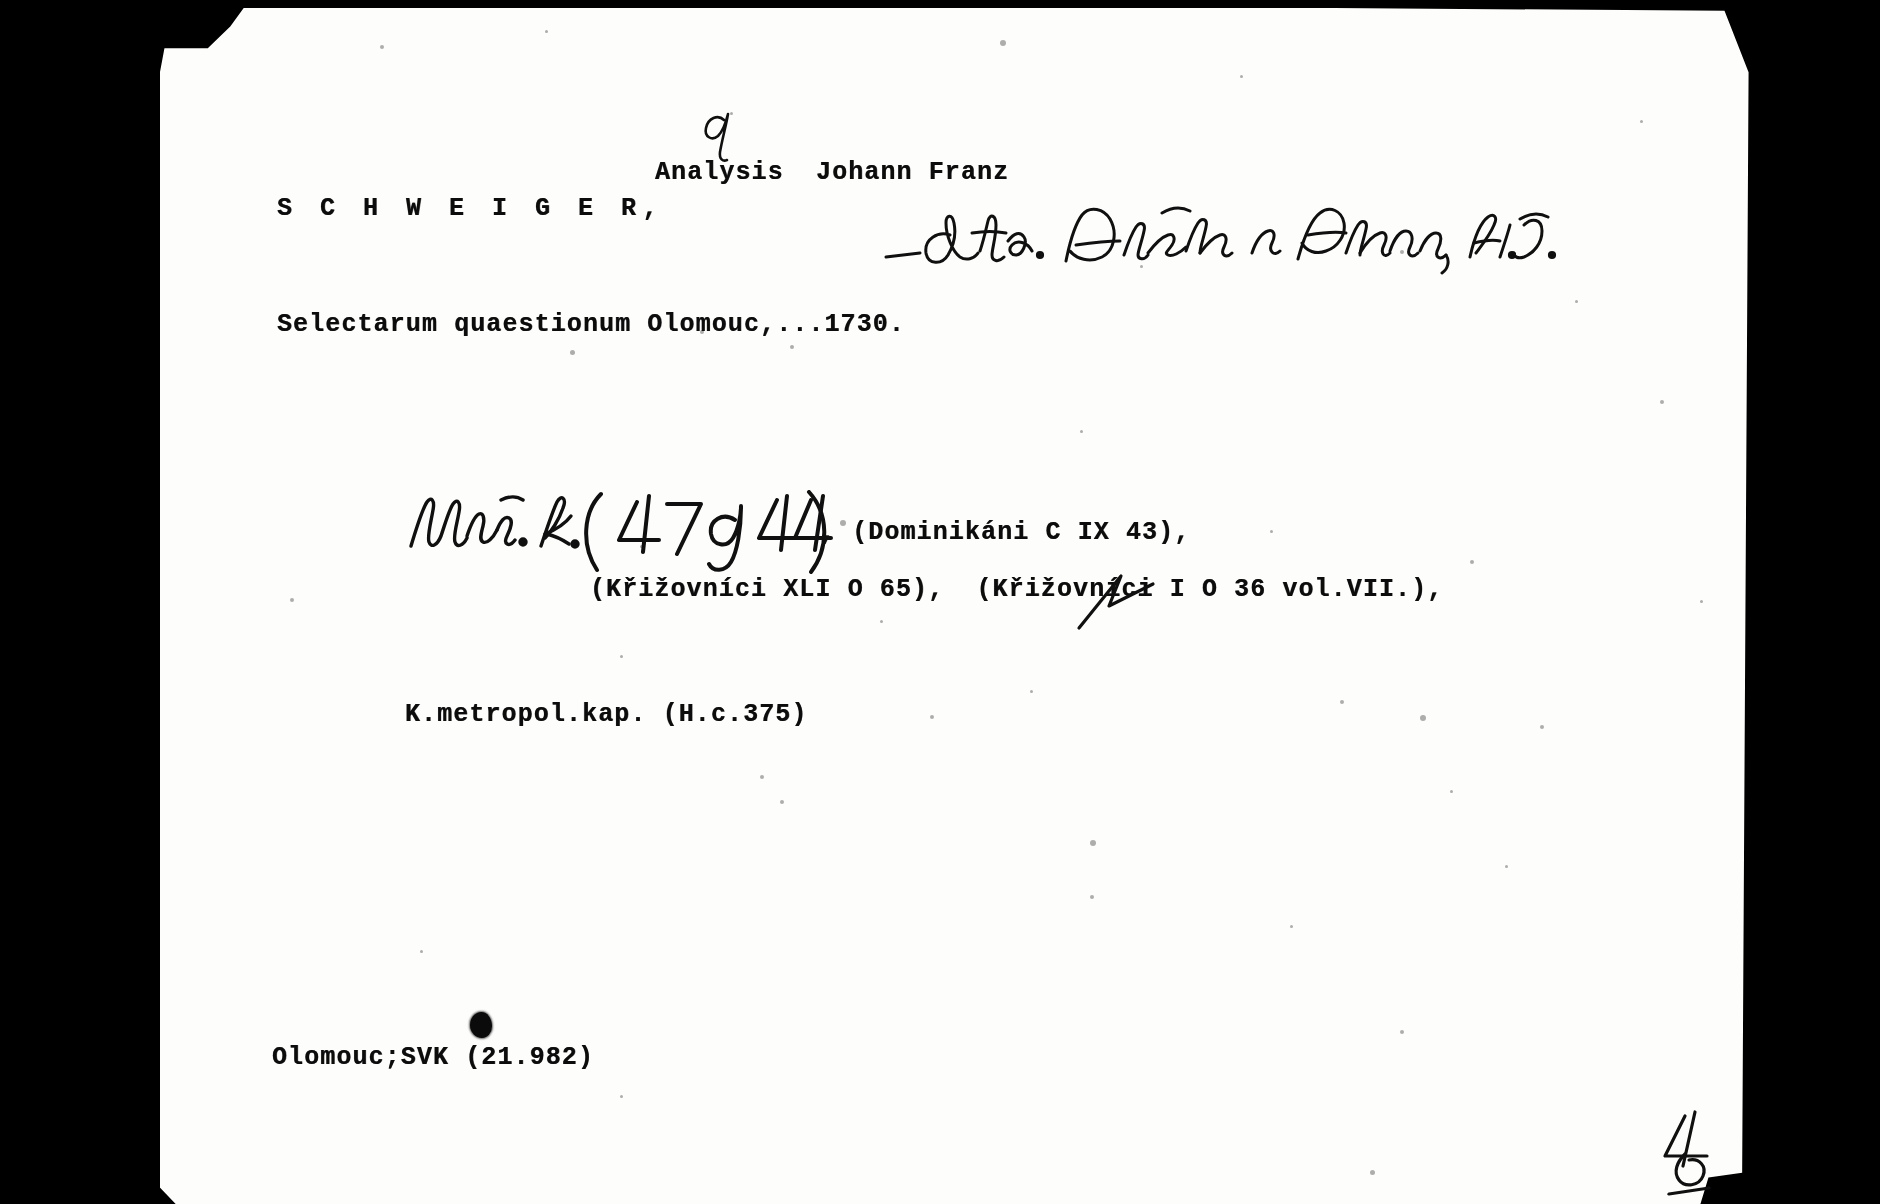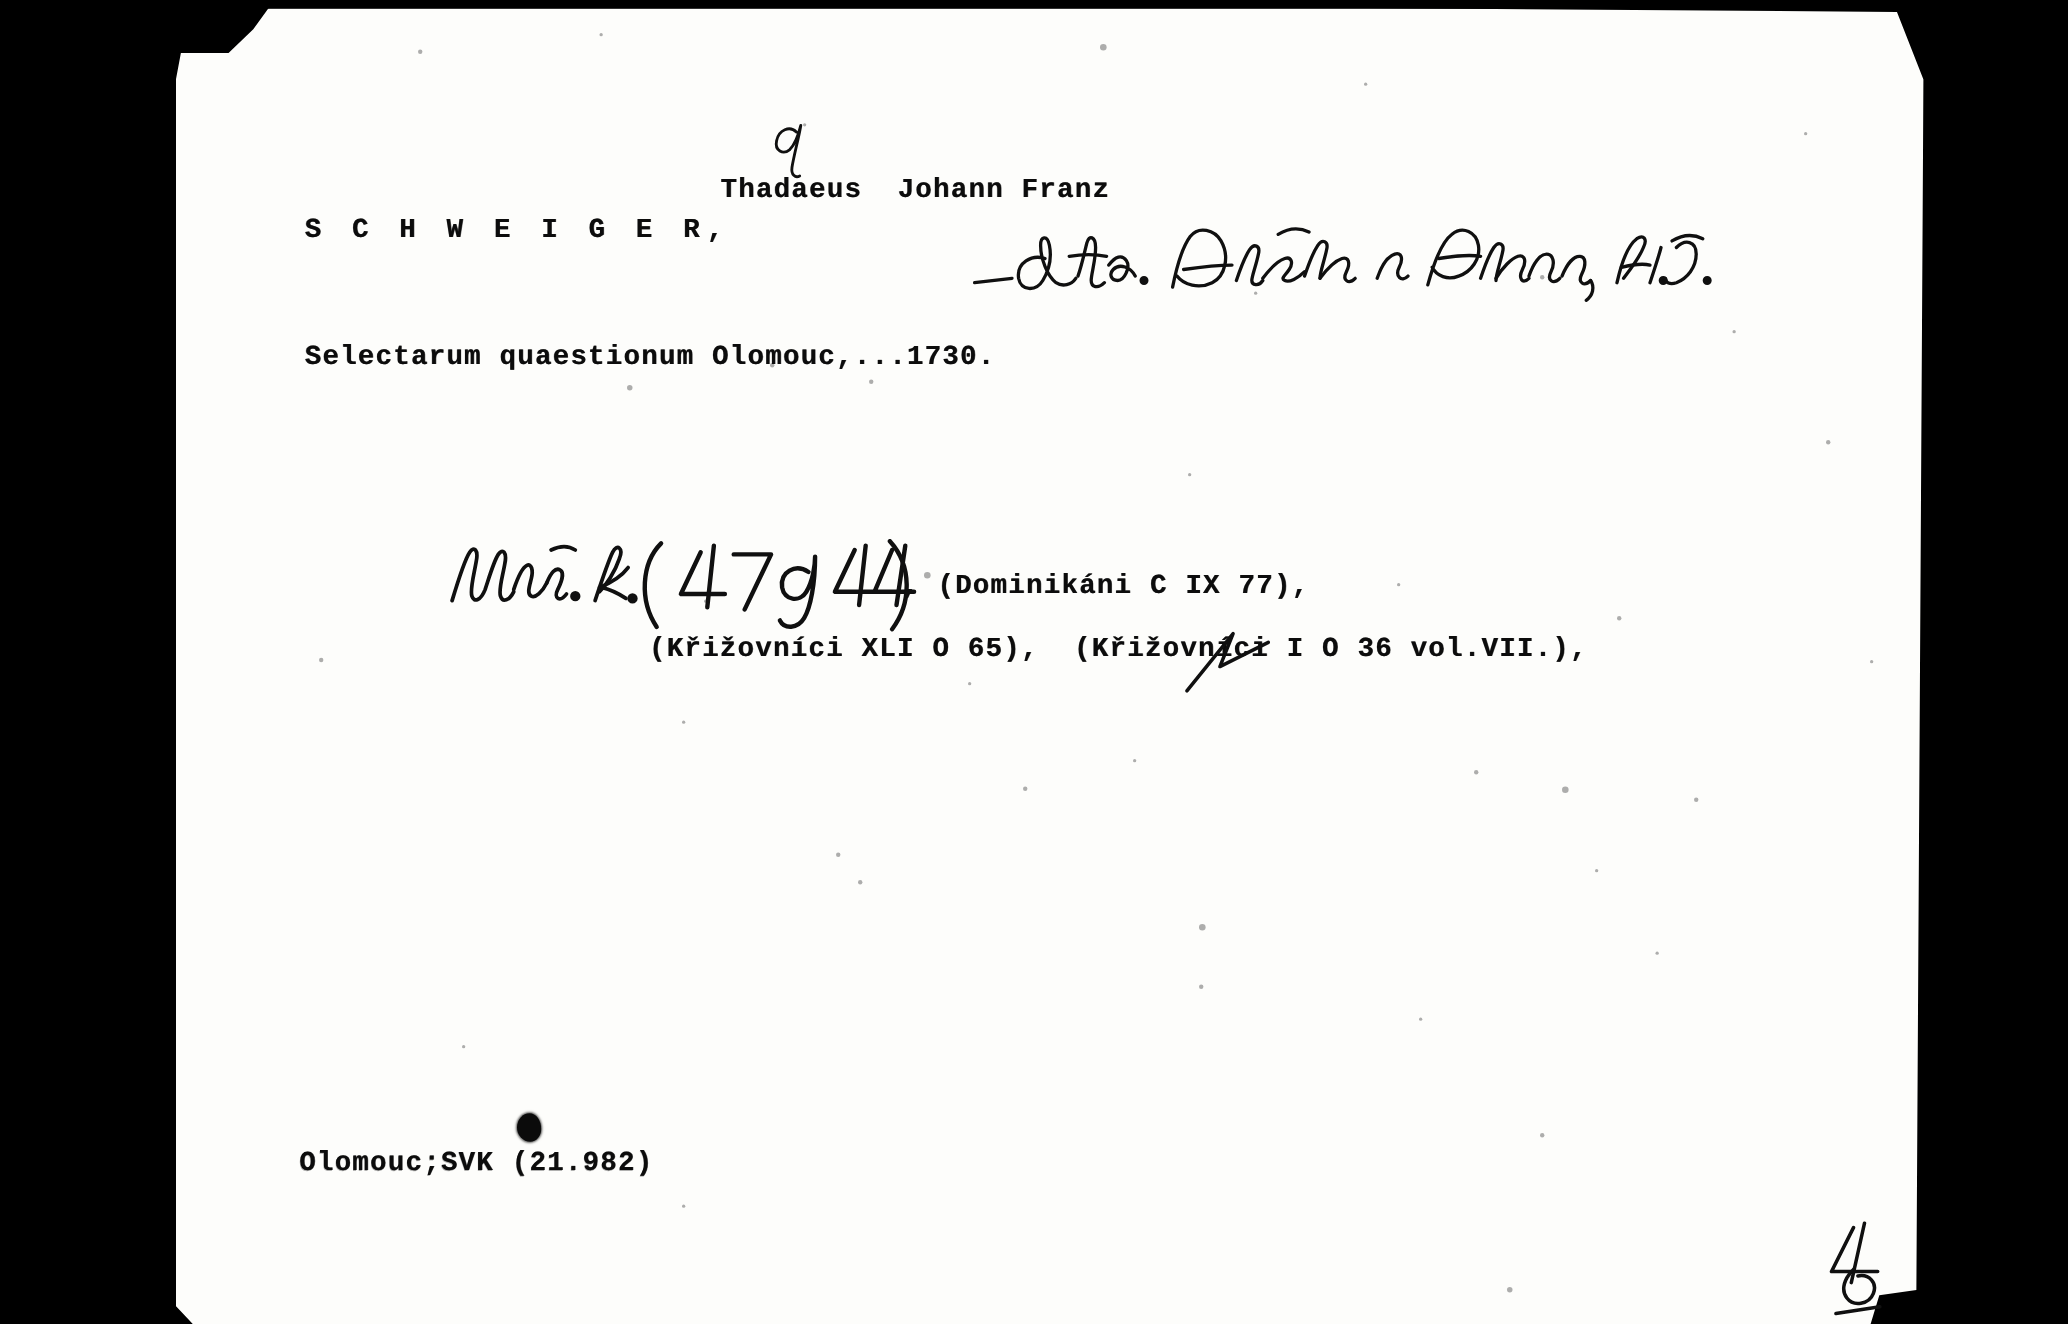--- a/index.html
+++ b/index.html
@@ -163,29 +163,30 @@
     <div class="sp" style="left:1090px;top:895px;width:4px;height:4px;"></div>
     <div class="sp" style="left:1290px;top:925px;width:3px;height:3px;"></div>
     <div class="sp" style="left:1400px;top:1030px;width:4px;height:4px;"></div>
     <div class="sp" style="left:1370px;top:1170px;width:5px;height:5px;"></div>
     <div class="sp" style="left:620px;top:1095px;width:3px;height:3px;"></div>
     <div class="sp" style="left:420px;top:950px;width:3px;height:3px;"></div>
   </div>
 
   <div class="tt spaced" style="left:277px; top:158px;margin-top:36px;">S C H W E I G E R,</div>
 
-  <div class="tt" style="left:655px; top:158px;">Thadaeus  Johann Franz</div>
+  <div class="tt" style="left:655px; top:158px;">Analysis  Johann Franz</div>
 
   <div class="tt" style="left:277px; top:310px;">Selectarum quaestionum Olomouc,...1730.</div>
 
 
-  <div class="tt" style="left:820px; top:518px;">, (Dominikáni C IX 77),</div>
+  <div class="tt" style="left:820px; top:518px;">, (Dominikáni C IX 43),</div>
 
   <div class="tt" style="left:590px; top:575px;">(Křižovníci XLI O 65),  (Křižovníci I O 36 vol.VII.),</div>
 
+  <div class="tt" style="left:405px; top:700px;">K.metropol.kap. (H.c.375)</div>
 
   <div class="tt" style="left:272px; top:1043px;">Olomouc;SVK (21.982)</div>
 
   <svg class="hw" style="left:690px; top:108px;" width="70" height="60" viewBox="0 0 70 60">
     <path class="hw-ink" stroke-width="2.6" d="M34 12 C28 6, 18 10, 16 20 C14 29, 22 33, 28 28 C33 23, 36 14, 38 6
              M38 6 C36 18, 32 32, 30 44 C29 51, 33 54, 37 52"></path>
   </svg>
   <span class="hw" style="left:690px;top:108px;width:0;height:0;overflow:hidden">d</span>
 
   <svg class="hw" style="left:880px; top:205px;" width="680" height="90" viewBox="0 0 680 90">

